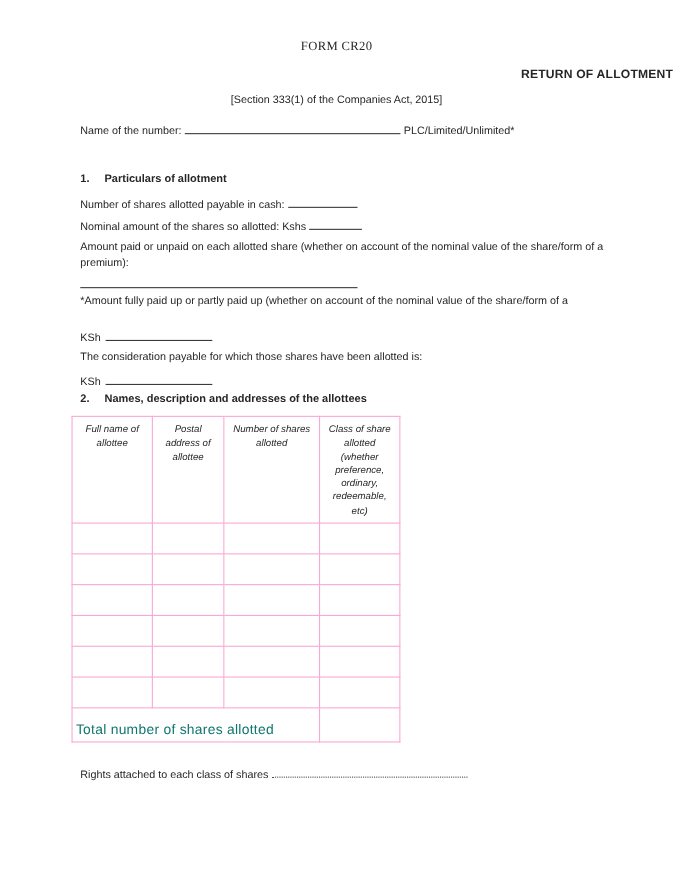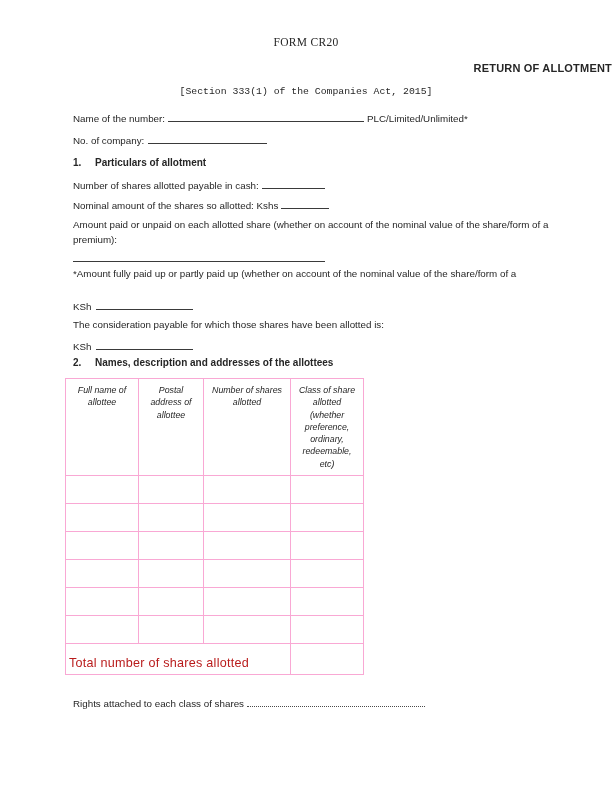--- a/index.html
+++ b/index.html
@@ -22,21 +22,21 @@
     font-size: 11.5px;
     letter-spacing: 0.3px;
   }
   .doc-title {
     top: 62px;
     font-weight: bold;
     font-size: 11px;
     letter-spacing: 0.2px;
     text-align: right;
   }
-  .section-ref { top: 86px; font-family: Liberation Mono, monospace; }
+  .section-ref { top: 86px; }
   .line-name { top: 111px; }
   .line-no { top: 133px; }
   .heading { font-weight: bold; font-size: 10px; }
   .h1 { top: 157px; }
   .h2 { top: 357px; }
   .heading .num { display: inline-block; width: 22px; }
   .line-cash { top: 178px; }
   .line-nominal { top: 198px; }
   .para { white-space: normal; width: 476px; line-height: 14.5px; }
   .para1 { top: 218px; }
@@ -75,21 +75,21 @@
     text-align: center;
     vertical-align: top;
     padding: 5px 4px;
     height: 77px;
   }
   table.allottees td.empty-cell { height: 27px; }
   table.allottees td.total-cell {
     height: 24px;
     font-size: 12.6px;
     letter-spacing: 0.25px;
-    color: #b91c1c;
+    color: #0f766e;
     vertical-align: bottom;
     padding: 2px 3px 4px 3px;
     white-space: nowrap;
   }
   table.allottees td.total-empty { height: 24px; }
   .rights-line { top: 697px; }
   .dotted-leader {
     display: inline-block;
     width: 178px;
     border-bottom: 1.5px dotted #4a4a4a;
@@ -106,23 +106,20 @@
   <div class="centered form-number">FORM CR20</div>
 
   <div class="centered doc-title">RETURN OF ALLOTMENT</div>
 
   <div class="centered section-ref">[Section 333(1) of the Companies Act, 2015]</div>
 
   <div class="abs line-name">
     <span>Name of the number:</span><span class="blank blank-name"></span><span>PLC/Limited/Unlimited*</span>
   </div>
 
-  <div class="abs line-no">
-    <span>No. of company:</span><span class="blank blank-no"></span>
-  </div>
 
   <div class="abs heading h1">
     <span class="num">1.</span><span>Particulars of allotment</span>
   </div>
 
   <div class="abs line-cash">
     <span>Number of shares allotted payable in cash:</span><span class="blank blank-cash"></span>
   </div>
 
   <div class="abs line-nominal">

